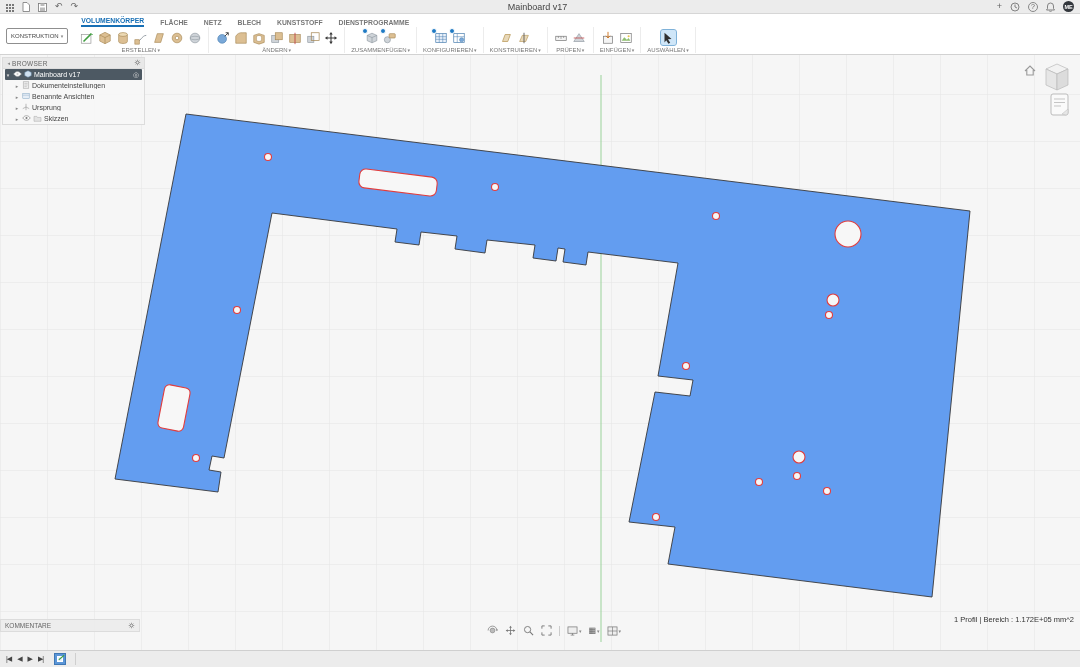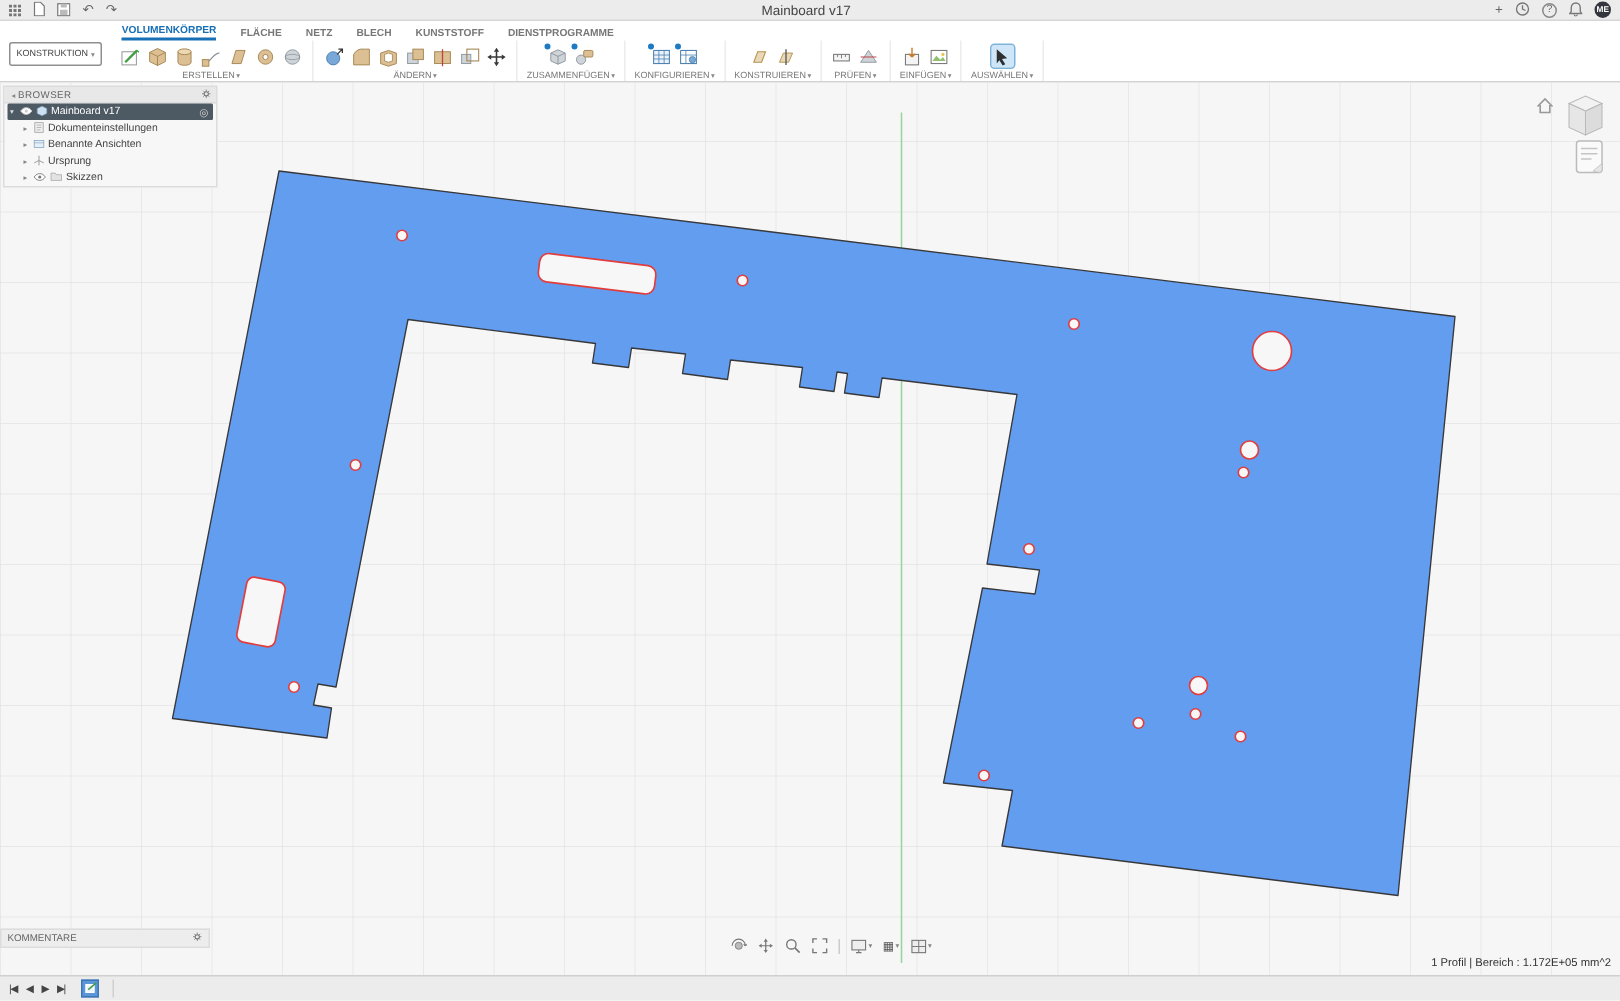--- a/index.html
+++ b/index.html
@@ -61,21 +61,21 @@
   .comments { position:absolute; left:0; bottom:18px; width:140px; height:13px; background:rgba(236,236,236,.95);
               border:1px solid #dcdcdc; display:flex; align-items:center; font-size:6.5px; color:#666; padding:0 4px; }
   .comments .sp { flex:1; }
 
   
   .navbar { position:absolute; left:487px; bottom:14px; display:flex; align-items:center; gap:7px; color:#555; }
   .nicon { display:flex; align-items:center; gap:1px; font-size:8px; color:#555; }
   .nsep { width:1px; height:10px; background:#ccc; }
 
   
-  .status { position:absolute; right:6px; bottom:4px; font-size:7.5px; color:#333; }
+  .status { position:absolute; right:6px; bottom:26px; font-size:7.5px; color:#333; }
 
   
   .timeline { position:absolute; left:0; bottom:0; width:1080px; height:17px; background:#ececec;
               border-top:1px solid #cfcfcf; display:flex; align-items:center; padding:0 6px; gap:6px; z-index:40;}
   .tl-btn { font-size:7px; color:#444; letter-spacing:-1px; }
   .tl-feature { width:12px; height:12px; background:#5b96d8; border:1px solid #3f77b4; margin-left:5px; position:relative;}
   .tl-feature::after { content:""; position:absolute; inset:2px; border:1px solid #fff; background:#eaf2fb; }
   .tl-feature::before { content:""; position:absolute; left:3px; top:3px; width:7px; height:1px; background:#3f9e3f;
               transform:rotate(-40deg); z-index:1;}
   .tl-sep { width:1px; height:12px; background:#cfcfcf; margin-left:3px;}

